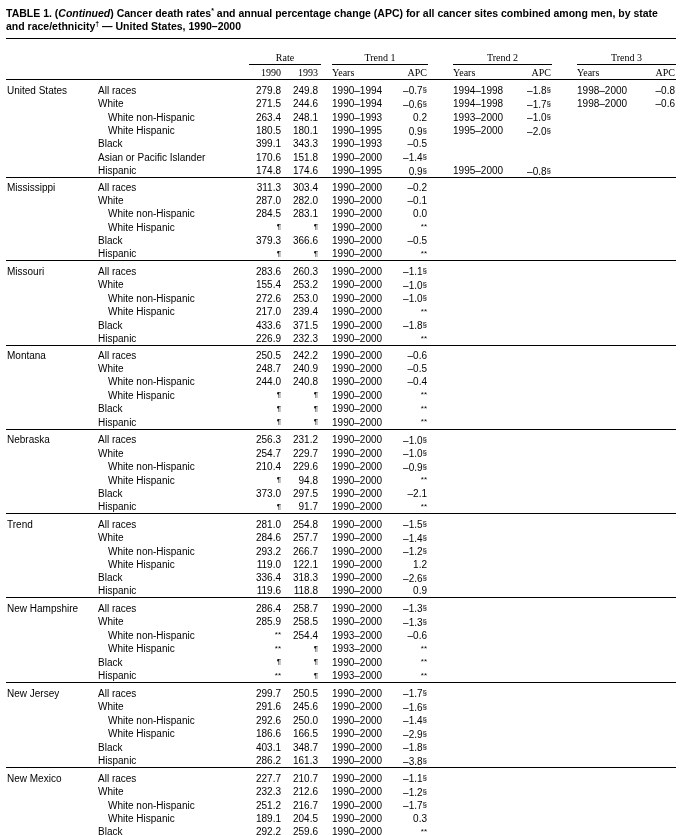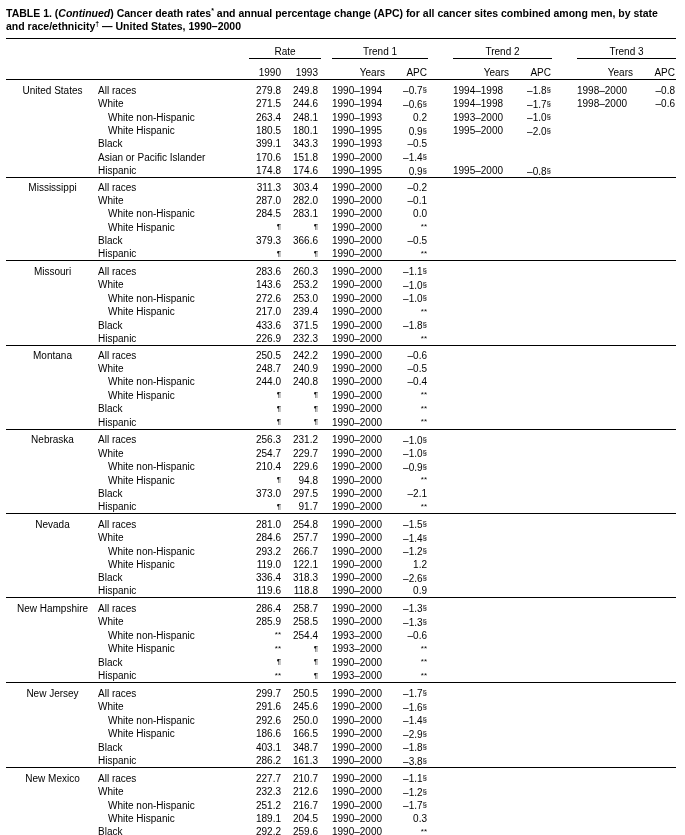--- a/index.html
+++ b/index.html
@@ -9,33 +9,33 @@
     overflow:hidden;
   }
   .page{padding:7px 7px 0 6px;}
   .title{font-weight:bold;font-size:10.5px;line-height:13px;margin:0 0 5px 0;width:672px;}
   .title .it{font-style:italic;}
   .title sup{font-size:7px;line-height:0;}
   table{border-collapse:collapse;table-layout:fixed;width:670px;border-top:1px solid #000;}
   thead{border-bottom:1px solid #000;}
   tbody{border-bottom:1px solid #000;}
   th,td{font-weight:normal;padding:0;font-size:10px;line-height:13px;white-space:nowrap;vertical-align:bottom;text-align:left;}
-  thead th{height:20px;}
+  thead th{height:14px;font-family:Liberation Serif, serif;}
   .ghu{border-bottom:1px solid #000;text-align:center;}
   .u1{margin-left:11px;}
-  .u2{margin-left:25px;}
+  .u2{margin-left:25px;margin-top:12px;}
   tbody td{height:13px;}
   tbody tr:first-child td{padding-top:3px;}
-  .c-state{padding-left:1px;text-align:center;}
+  .c-state{padding-left:1px;}
   .ind{padding-left:10px;}
   .c-r90,.c-r00{text-align:right;padding-right:3px;}
   .c-y1{padding-left:11px;}
   .c-y2,.c-y3{padding-left:25px;}
   .c-a1,.c-a2,.c-a3{text-align:right;padding-right:1px;}
-  .hctr{text-align:right;}
+  .hctr{text-align:left;}
   .fn{font-size:8px;vertical-align:1.5px;}
 </style>
 </head>
 <body>
 
 <div class="page">
 
   <p class="title"><span>TABLE 1. (</span><span class="it">Continued</span><span>) Cancer death rates</span><sup>*</sup><span> and annual percentage change (APC) for all cancer sites combined among men, by state and race/ethnicity</span><sup>†</sup><span> — United States, 1990–2000</span></p>
 
   <table id="tbl">
@@ -249,21 +249,21 @@
           <td class="c-y1 m">1990–2000</td>
           <td class="c-a1 m">–1.1<span class="fn">§</span></td>
           <td class="c-y2 m"></td>
           <td class="c-a2 m"></td>
           <td class="c-y3 m"></td>
           <td class="c-a3 m"></td>
         </tr>
         <tr>
           <td class="c-state"></td>
           <td class="c-race">White</td>
-          <td class="c-r90 m">143.6</td>
+          <td class="c-r90 m">155.4</td>
           <td class="c-r00 m">253.2</td>
           <td class="c-y1 m">1990–2000</td>
           <td class="c-a1 m">–1.0<span class="fn">§</span></td>
           <td class="c-y2 m"></td>
           <td class="c-a2 m"></td>
           <td class="c-y3 m"></td>
           <td class="c-a3 m"></td>
         </tr>
         <tr>
           <td class="c-state"></td>
@@ -457,21 +457,21 @@
           <td class="c-y1 m">1990–2000</td>
           <td class="c-a1 m"><span class="fn">**</span></td>
           <td class="c-y2 m"></td>
           <td class="c-a2 m"></td>
           <td class="c-y3 m"></td>
           <td class="c-a3 m"></td>
         </tr>
       </tbody>
       <tbody>
         <tr>
-          <td class="c-state">Nevada</td>
+          <td class="c-state">Trend</td>
           <td class="c-race">All races</td>
           <td class="c-r90 m">281.0</td>
           <td class="c-r00 m">254.8</td>
           <td class="c-y1 m">1990–2000</td>
           <td class="c-a1 m">–1.5<span class="fn">§</span></td>
           <td class="c-y2 m"></td>
           <td class="c-a2 m"></td>
           <td class="c-y3 m"></td>
           <td class="c-a3 m"></td>
         </tr>

